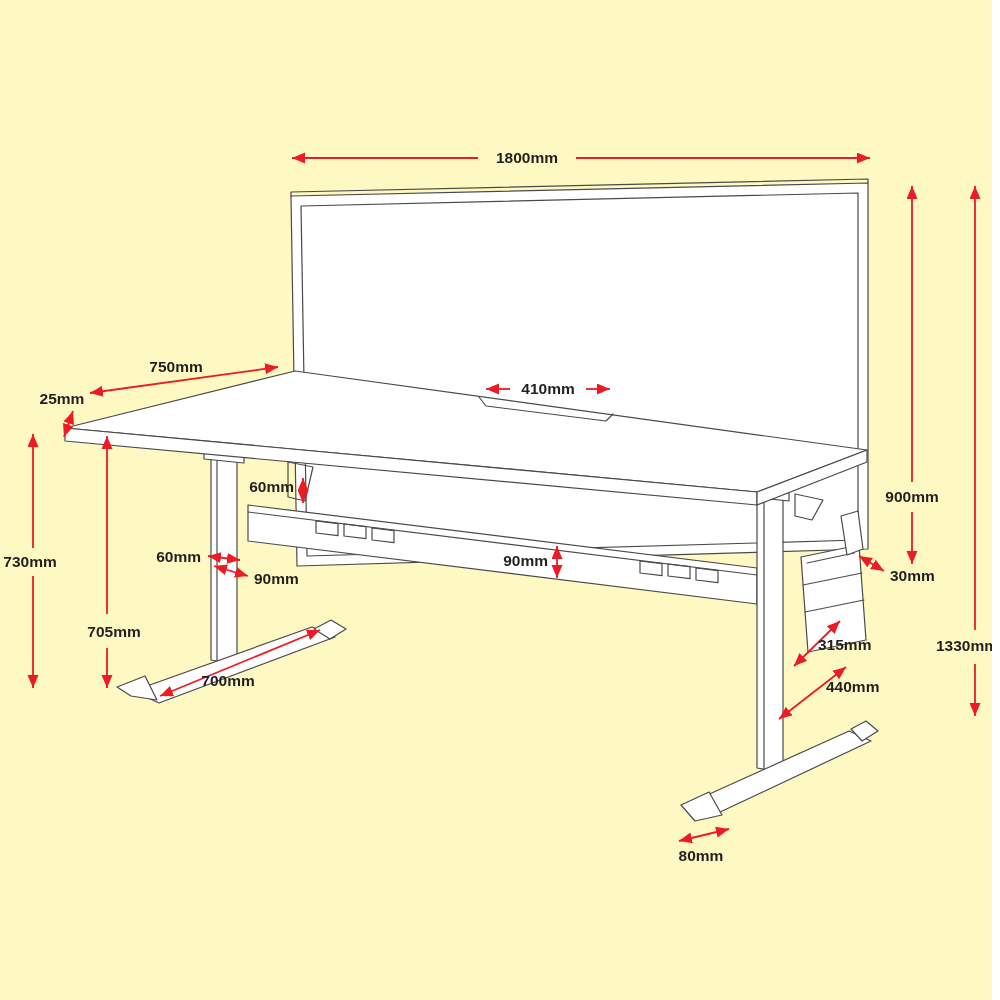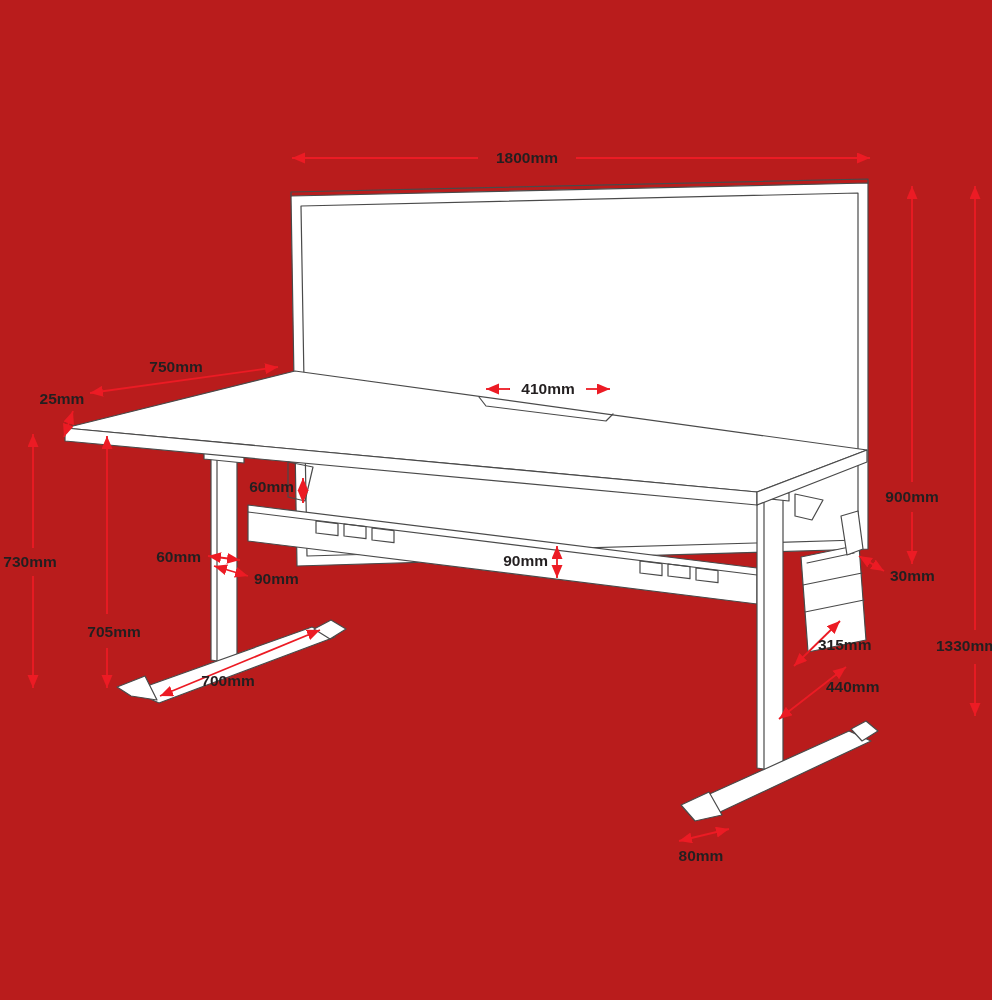--- a/index.html
+++ b/index.html
@@ -5,21 +5,21 @@
   html, body {
     margin: 0;
     padding: 0;
     background: #ffffff;
     font-family: "Liberation Sans", sans-serif;
   }
   .stage {
     position: relative;
     width: 992px;
     height: 1000px;
-    background: #b91c1c;
+    background: #fef9c3;
     overflow: hidden;
   }
   svg { display: block; }
   .draw {
     fill: none;
     stroke: #4a4a4a;
     stroke-width: 1.2;
     stroke-linejoin: round;
     stroke-linecap: round;
   }

